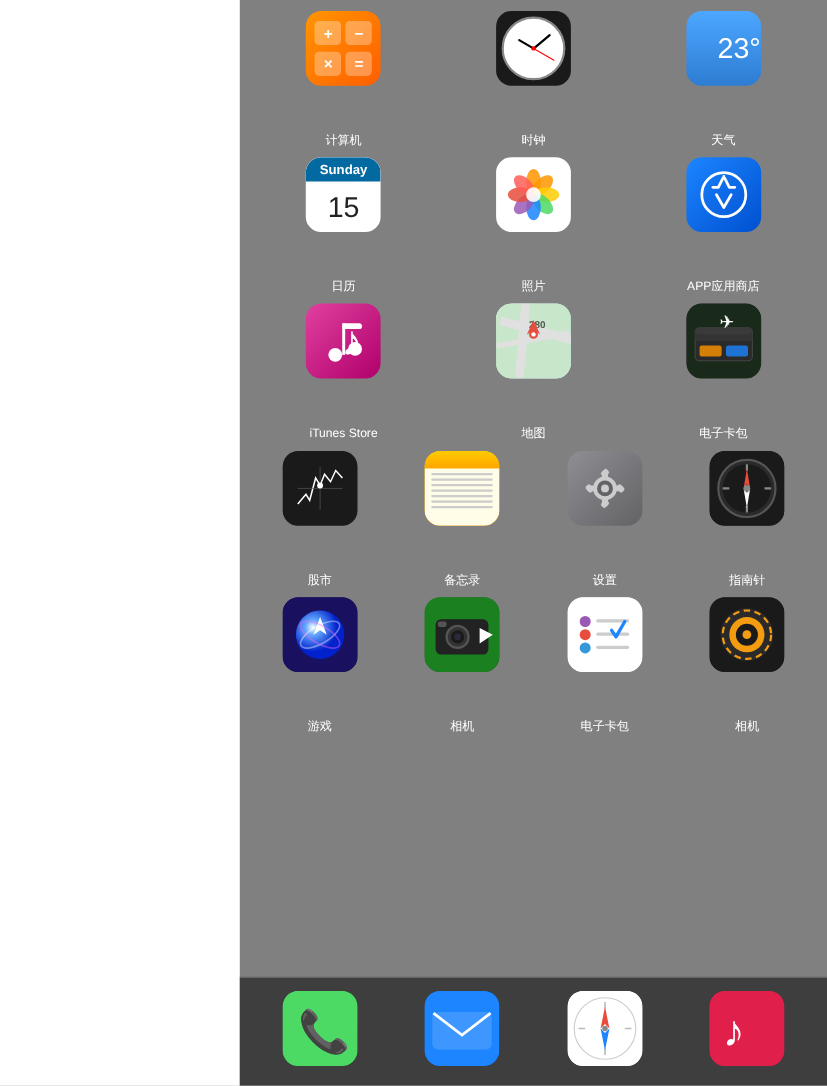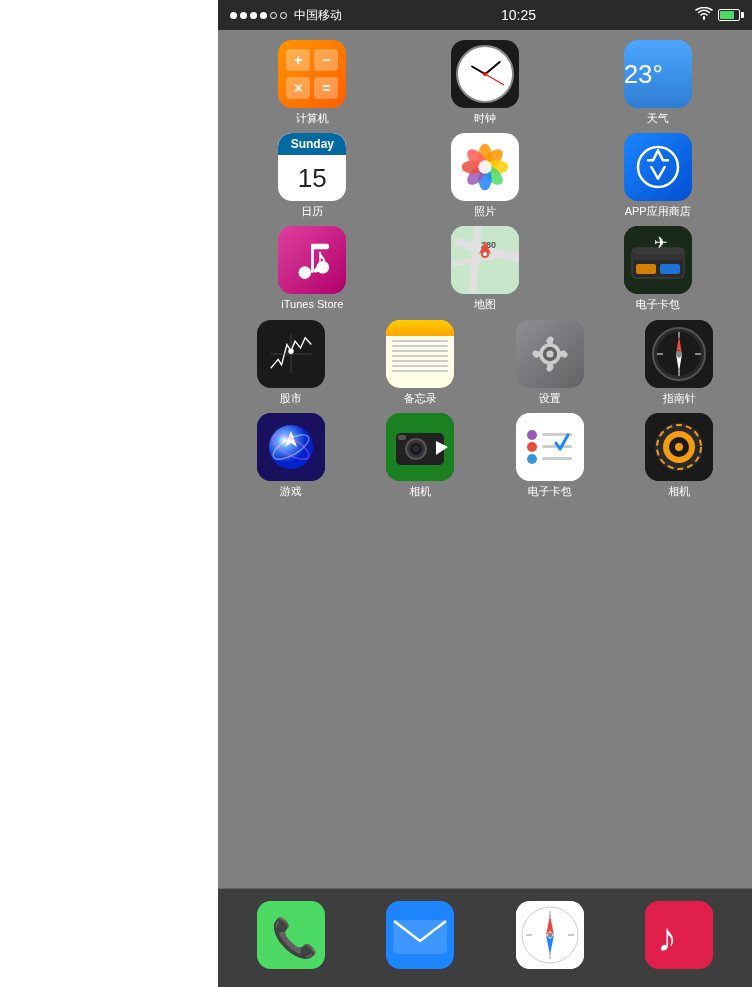--- a/index.html
+++ b/index.html
@@ -121,20 +121,21 @@
       align-items: center;
       justify-content: center;
       overflow: hidden;
       margin-bottom: 4px;
     }
     .app-label {
       color: white;
       font-size: 11px;
       text-align: center;
       line-height: 1.2;
+      margin-top: 40px;
     }
 
     
     .dock {
       background: rgba(50,50,50,0.85);
       padding: 12px 8px 14px;
       display: flex;
       justify-content: space-around;
       align-items: flex-start;
       border-top: 1px solid rgba(255,255,255,0.2);
@@ -226,21 +227,21 @@
       top: 50%;
       left: 50%;
       transform: translate(-50%,-50%);
     }
 
     .icon-weather {
       background: linear-gradient(180deg, #4da6ff 0%, #2d7dd2 100%);
       color: white;
       font-size: 28px;
       font-weight: 200;
-      justify-content: flex-start;
+      justify-content: flex-end;
     }
     .weather-temp { font-size: 26px; font-weight: 100; color: white; }
 
     .icon-calendar {
       background: white;
       flex-direction: column;
       justify-content: flex-start;
       padding: 0;
     }
     .cal-header {
@@ -402,45 +403,20 @@
       background: #e0204a;
     }
   </style>
 </head>
 <body>
 
 <div class="left-white"></div>
 
 <div class="phone-frame">
 
-  <div class="status-bar">
-    <div class="status-left">
-      <div class="signal-dot signal-filled"></div>
-      <div class="signal-dot signal-filled"></div>
-      <div class="signal-dot signal-filled"></div>
-      <div class="signal-dot signal-filled"></div>
-      <div class="signal-dot signal-empty"></div>
-      <div class="signal-dot signal-empty"></div>
-      <span class="carrier-text">中国移动</span>
-    </div>
-    <div class="status-center">10:25</div>
-    <div class="status-right">
-      <span class="wifi-icon">
-        <svg width="18" height="14" viewBox="0 0 18 14">
-          <path d="M9 10 L9 12" stroke="white" stroke-width="2" stroke-linecap="round"></path>
-          <path d="M6 8 Q9 5.5 12 8" stroke="white" stroke-width="1.5" fill="none" stroke-linecap="round"></path>
-          <path d="M3.5 5.5 Q9 1 14.5 5.5" stroke="white" stroke-width="1.5" fill="none" stroke-linecap="round"></path>
-          <path d="M1 3 Q9 -2 17 3" stroke="white" stroke-width="1.5" fill="none" stroke-linecap="round"></path>
-        </svg>
-      </span>
-      <div class="battery-icon">
-        <div class="battery-fill"></div>
-      </div>
-    </div>
-  </div>
 
   <div class="apps-area">
 
     <div class="app-row">
 
       <div class="app-item">
         <div class="app-icon icon-calculator">
           <div class="calc-btn">+</div>
           <div class="calc-btn">−</div>
           <div class="calc-btn">×</div>

